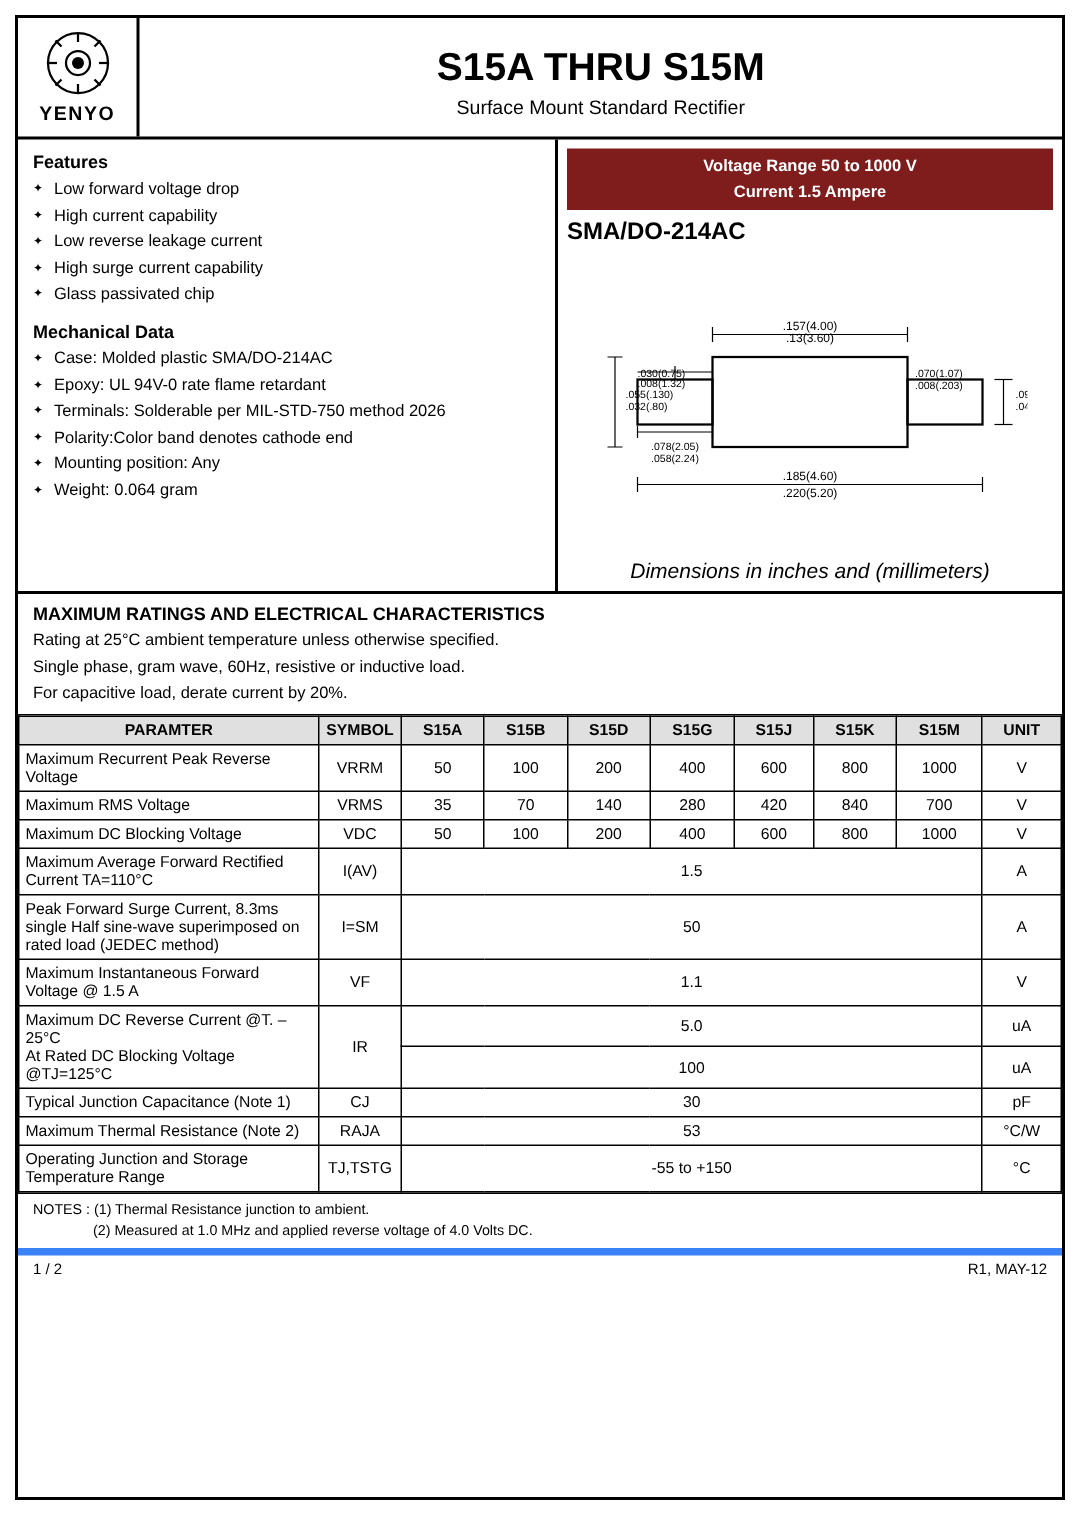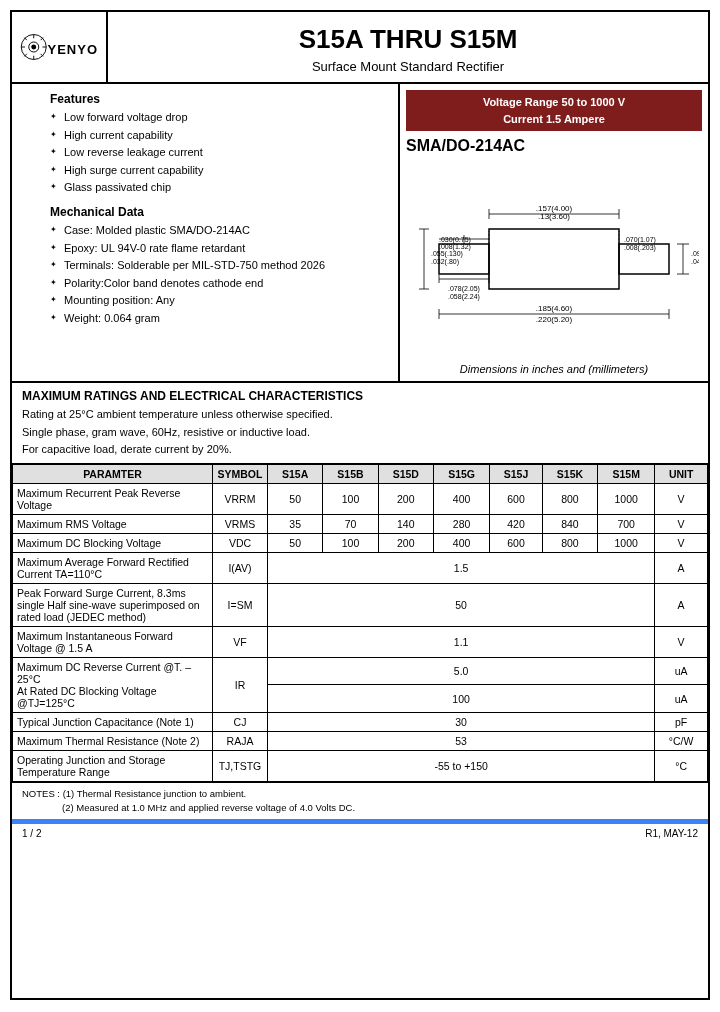--- a/index.html
+++ b/index.html
@@ -17,24 +17,24 @@
       width: 100%;
       min-height: 990px;
     }
     
     .header {
       display: flex;
       border-bottom: 2px solid #000;
       align-items: stretch;
     }
     .header-logo {
-      width: 96px;
+      width: 81px;
       border-right: 2px solid #000;
       display: flex;
-      flex-direction: row;
+      flex-direction: column;
       align-items: center;
       justify-content: center;
       padding: 8px;
     }
     .logo-circle {
       width: 44px;
       height: 44px;
     }
     .logo-text {
       font-size: 13px;
@@ -56,21 +56,20 @@
       font-weight: bold;
     }
     .sub-title {
       font-size: 13px;
       margin-top: 4px;
     }
     
     .top-section {
       display: flex;
       border-bottom: 2px solid #000;
-      padding-left: 28px;
     }
     .features-col {
       width: 360px;
       border-right: 2px solid #000;
       padding: 8px 10px;
     }
     .features-col .section-title {
       font-weight: bold;
       font-size: 12px;
       margin-bottom: 3px;
@@ -113,21 +112,21 @@
       font-weight: bold;
       font-size: 16px;
       margin-bottom: 4px;
     }
     .diagram-area {
       flex: 1;
       display: flex;
       justify-content: center;
     }
     .dim-note {
-      font-size: 11px;
+      font-size: 14px;
       text-align: center;
       font-style: italic;
       margin-top: 4px;
     }
     
     .ratings-section {
       padding: 6px 10px 4px 10px;
       border-bottom: 1px solid #000;
     }
     .ratings-title {

